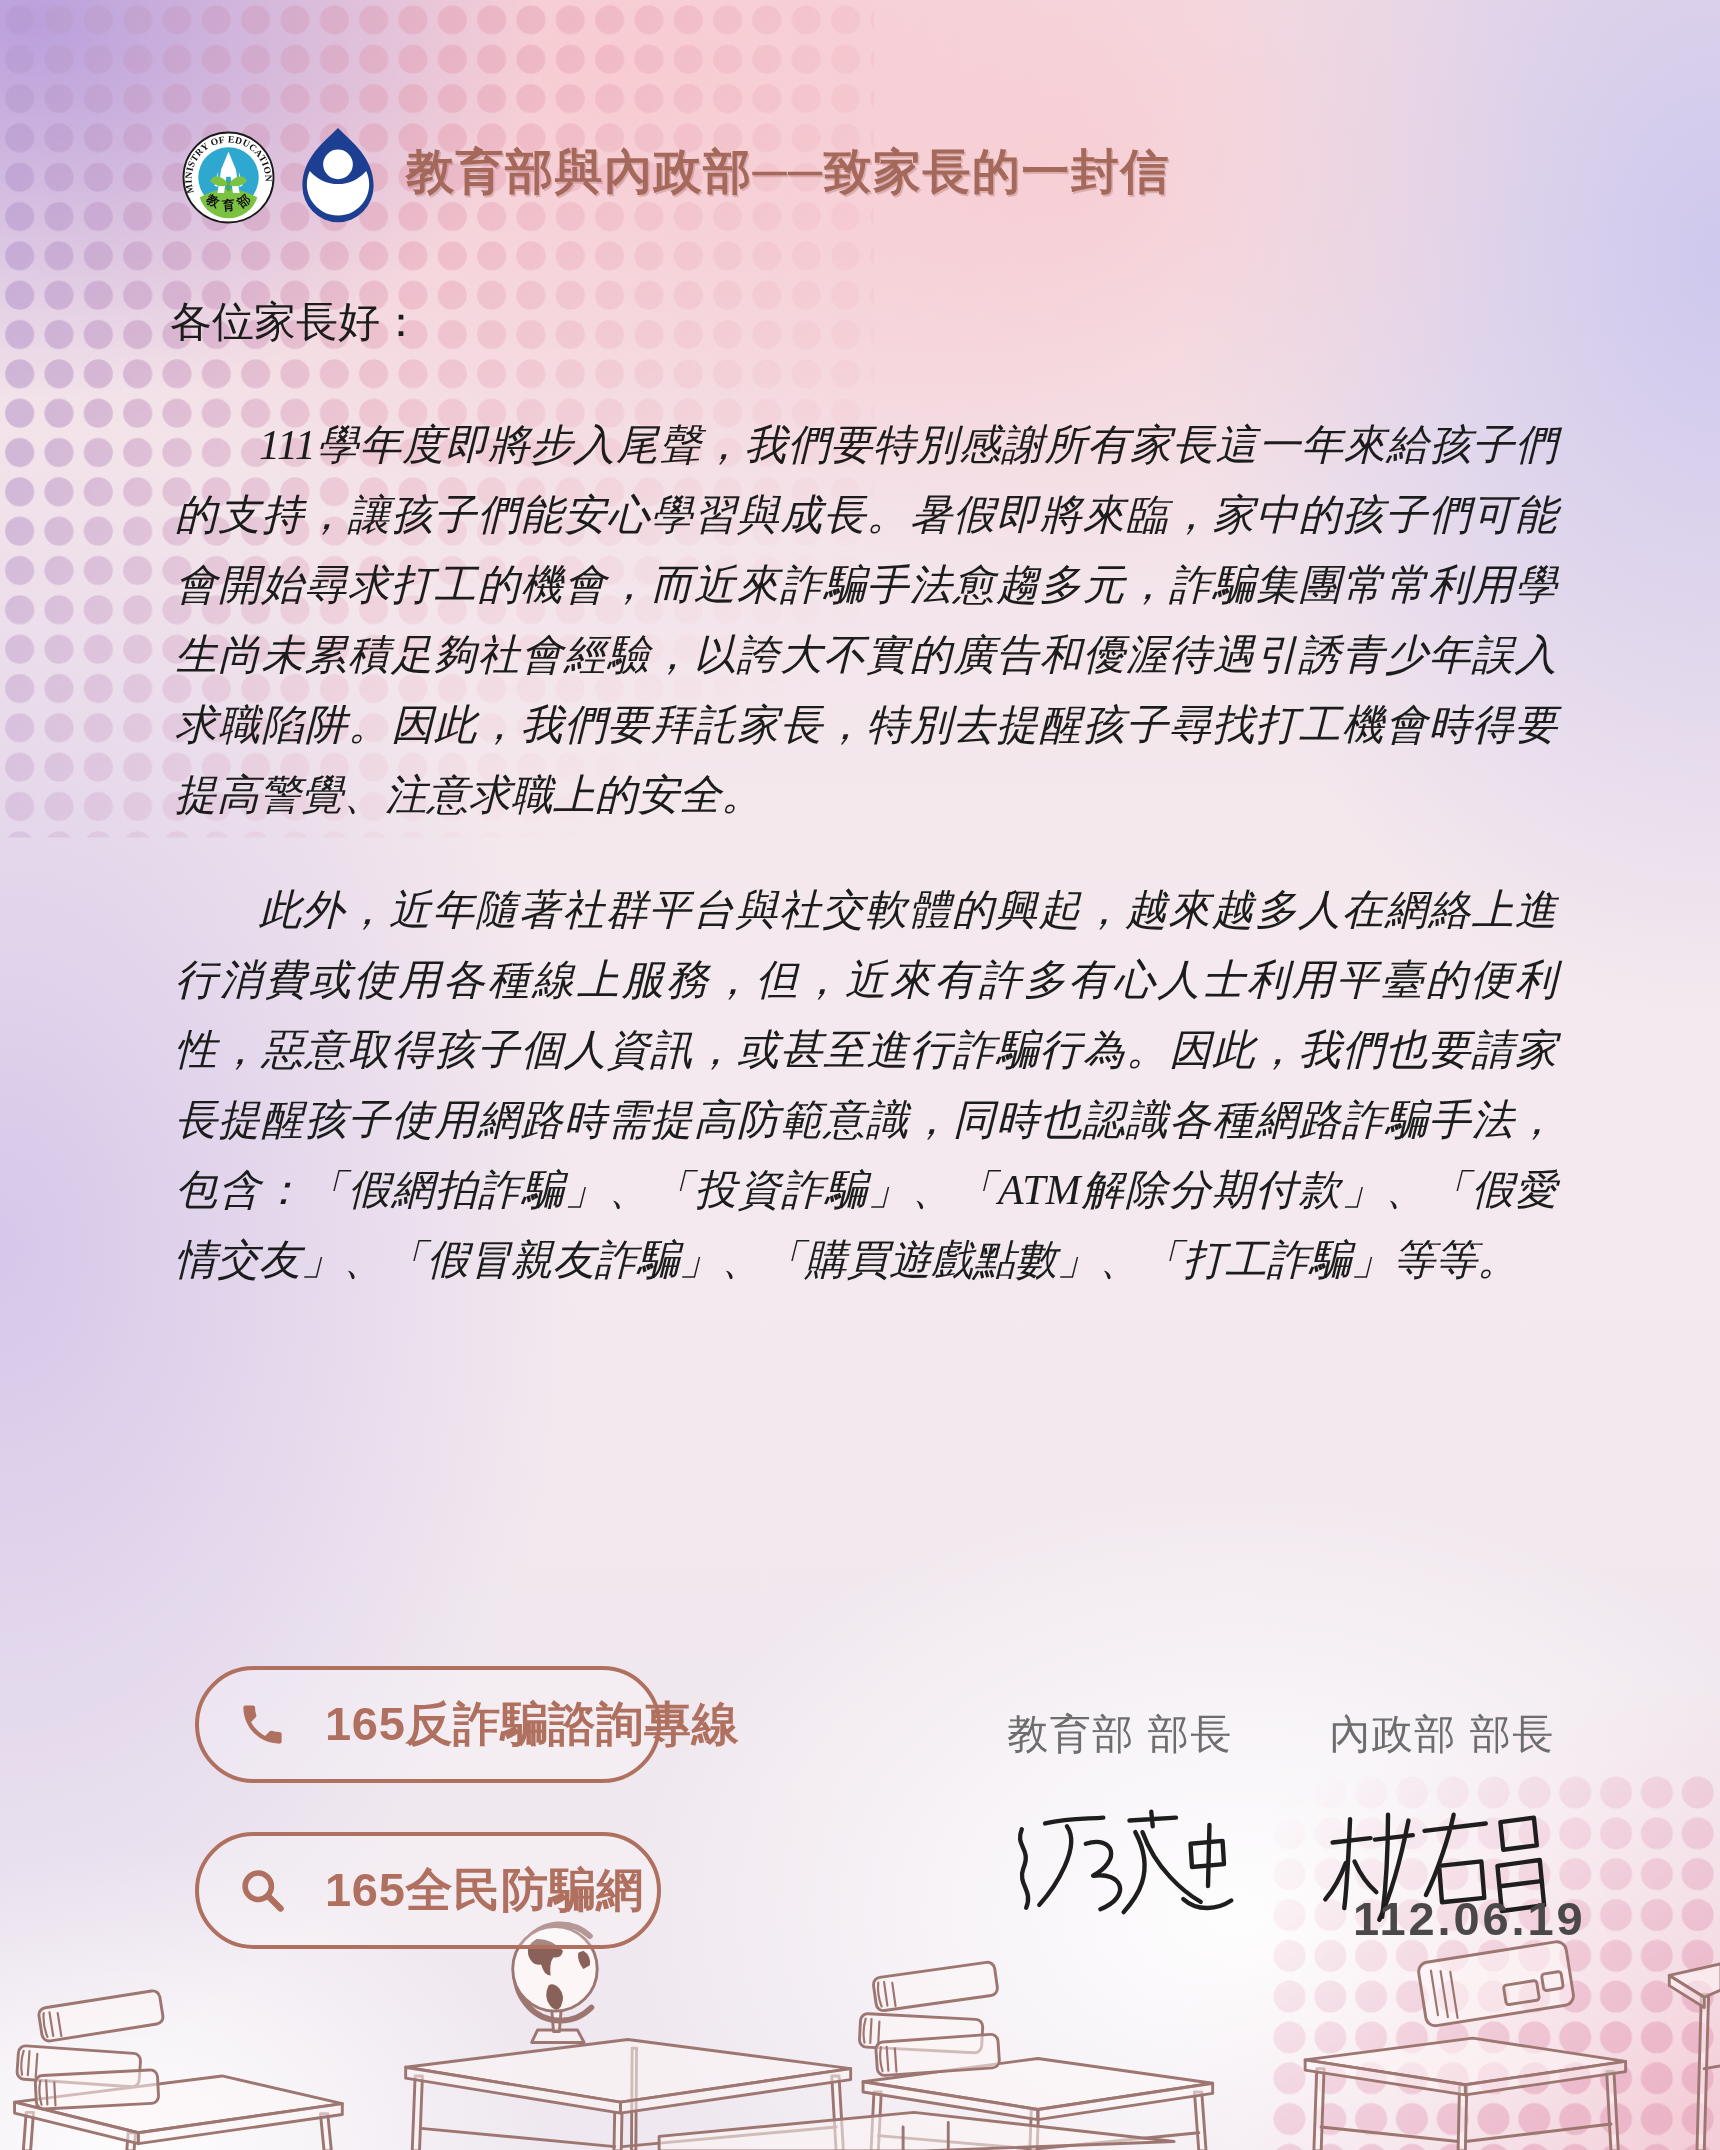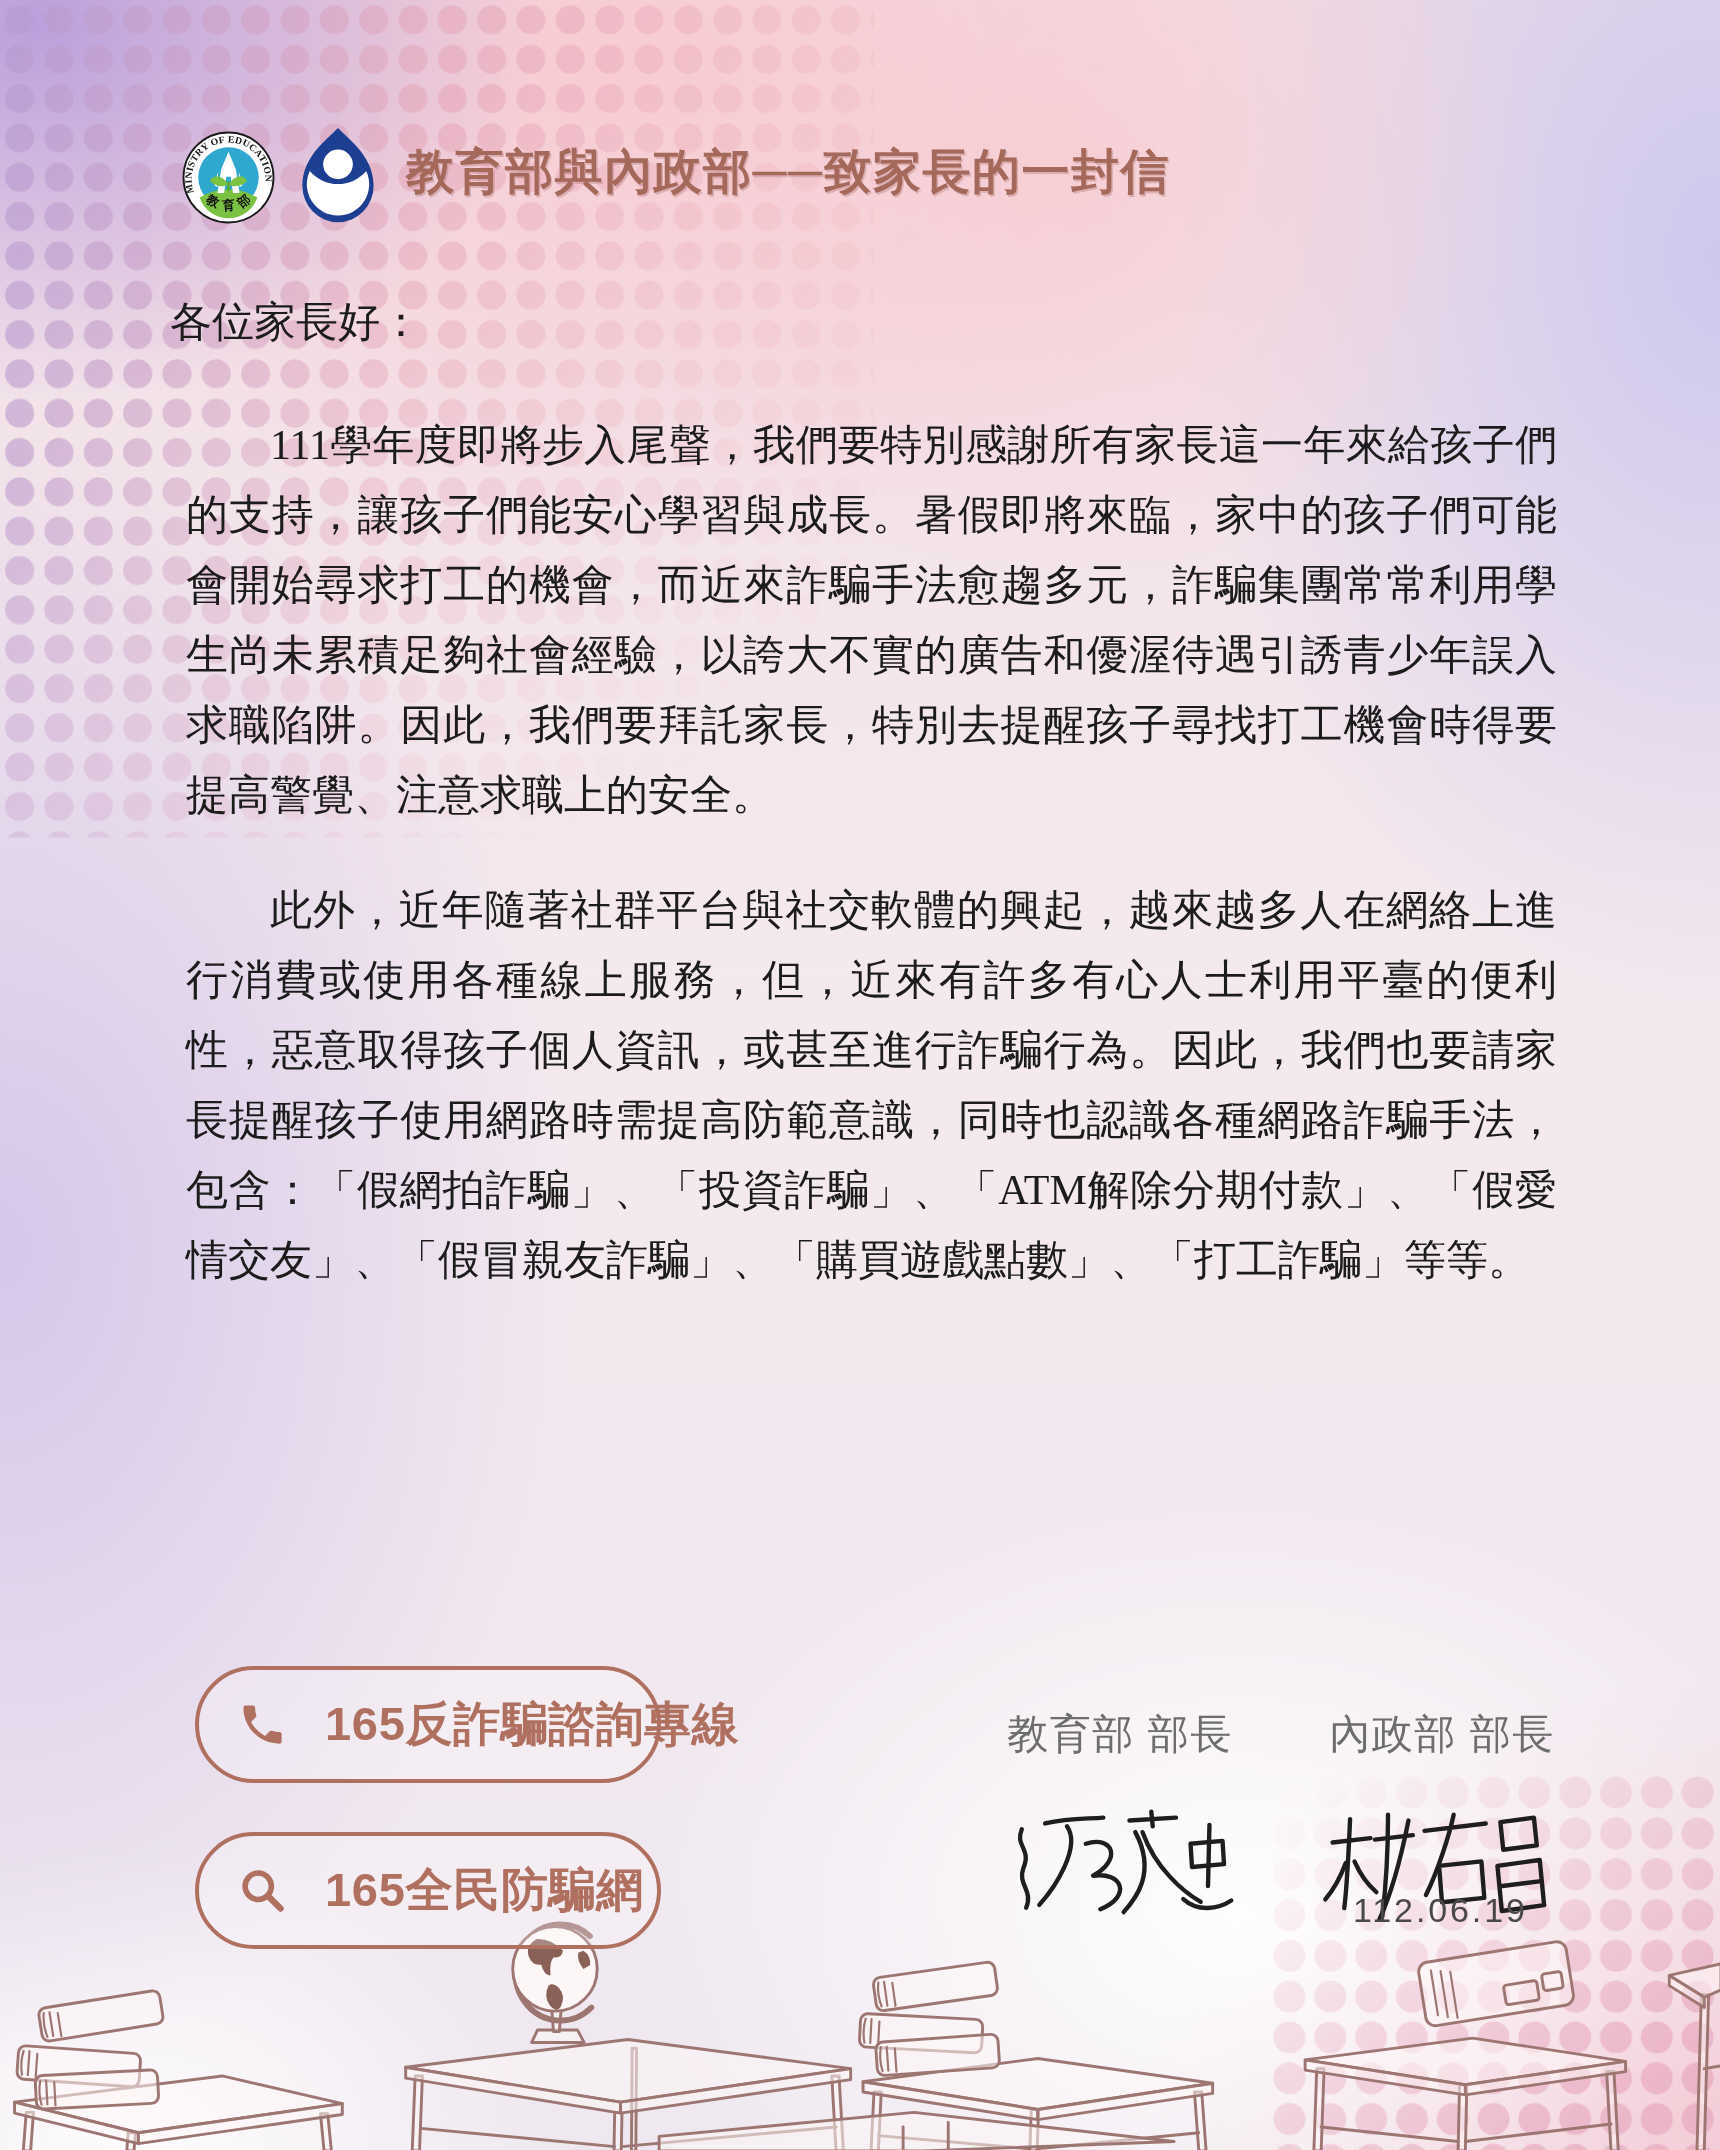--- a/index.html
+++ b/index.html
@@ -31,41 +31,41 @@
     text-shadow:1.5px 2.2px 0 rgba(139,77,66,.25);
     font-family:"Liberation Sans", sans-serif;white-space:nowrap;
   }
 
   .letter{
     position:absolute;left:170px;top:287px;width:1387px;
     font-family:"Liberation Serif", serif;color:#1c1c1c;
     font-size:42px;line-height:70px;text-align:justify;
   }
   .greeting{margin:0 0 53px 0;}
-  .letter p{margin:0 0 45px 16px;text-indent:2em;}
+  .letter p{margin:0 0 45px 5px;text-indent:2em;font-style:italic;}
   .letter p:last-child{margin-bottom:0;}
 
   .hotlines{position:absolute;left:195px;top:1666px;width:481px;}
   .pill{
     box-sizing:border-box;display:flex;align-items:center;gap:37px;
     width:466px;height:117px;padding:0 38px;margin-bottom:49px;
     border:4.4px solid #b0705f;border-radius:66px;background:rgba(255,255,255,.25);
   }
   .pill-label{font-size:47px;font-weight:800;color:#b0705f;letter-spacing:0.7px;white-space:nowrap;}
   .pill .icn{flex:0 0 auto;display:block;}
 
   .sig-col{position:absolute;width:248px;text-align:center;margin-top:44px;}
   .sig-col.moe{left:996px;top:1663px;}
   .sig-col.moi{left:1318px;top:1663px;}
   .sig-title{font-size:41px;color:#6d6d6d;letter-spacing:1.5px;white-space:nowrap;font-family:"Liberation Sans",sans-serif;}
   .sig-draw{margin-top:22px;}
 
   .date{
     position:absolute;left:1353px;top:1891px;
-    font-size:34px;color:#4b4849;letter-spacing:2.9px;font-weight:400;
+    font-size:47px;color:#4b4849;letter-spacing:2.9px;font-weight:700;
   }
 </style>
 </head>
 <body>
 
 <div class="page">
 
   <svg class="dots-tl" width="874" height="838" viewBox="0 0 1200 1150" aria-hidden="true">
     <defs>
       <pattern id="pDots" width="54" height="54" patternUnits="userSpaceOnUse">

